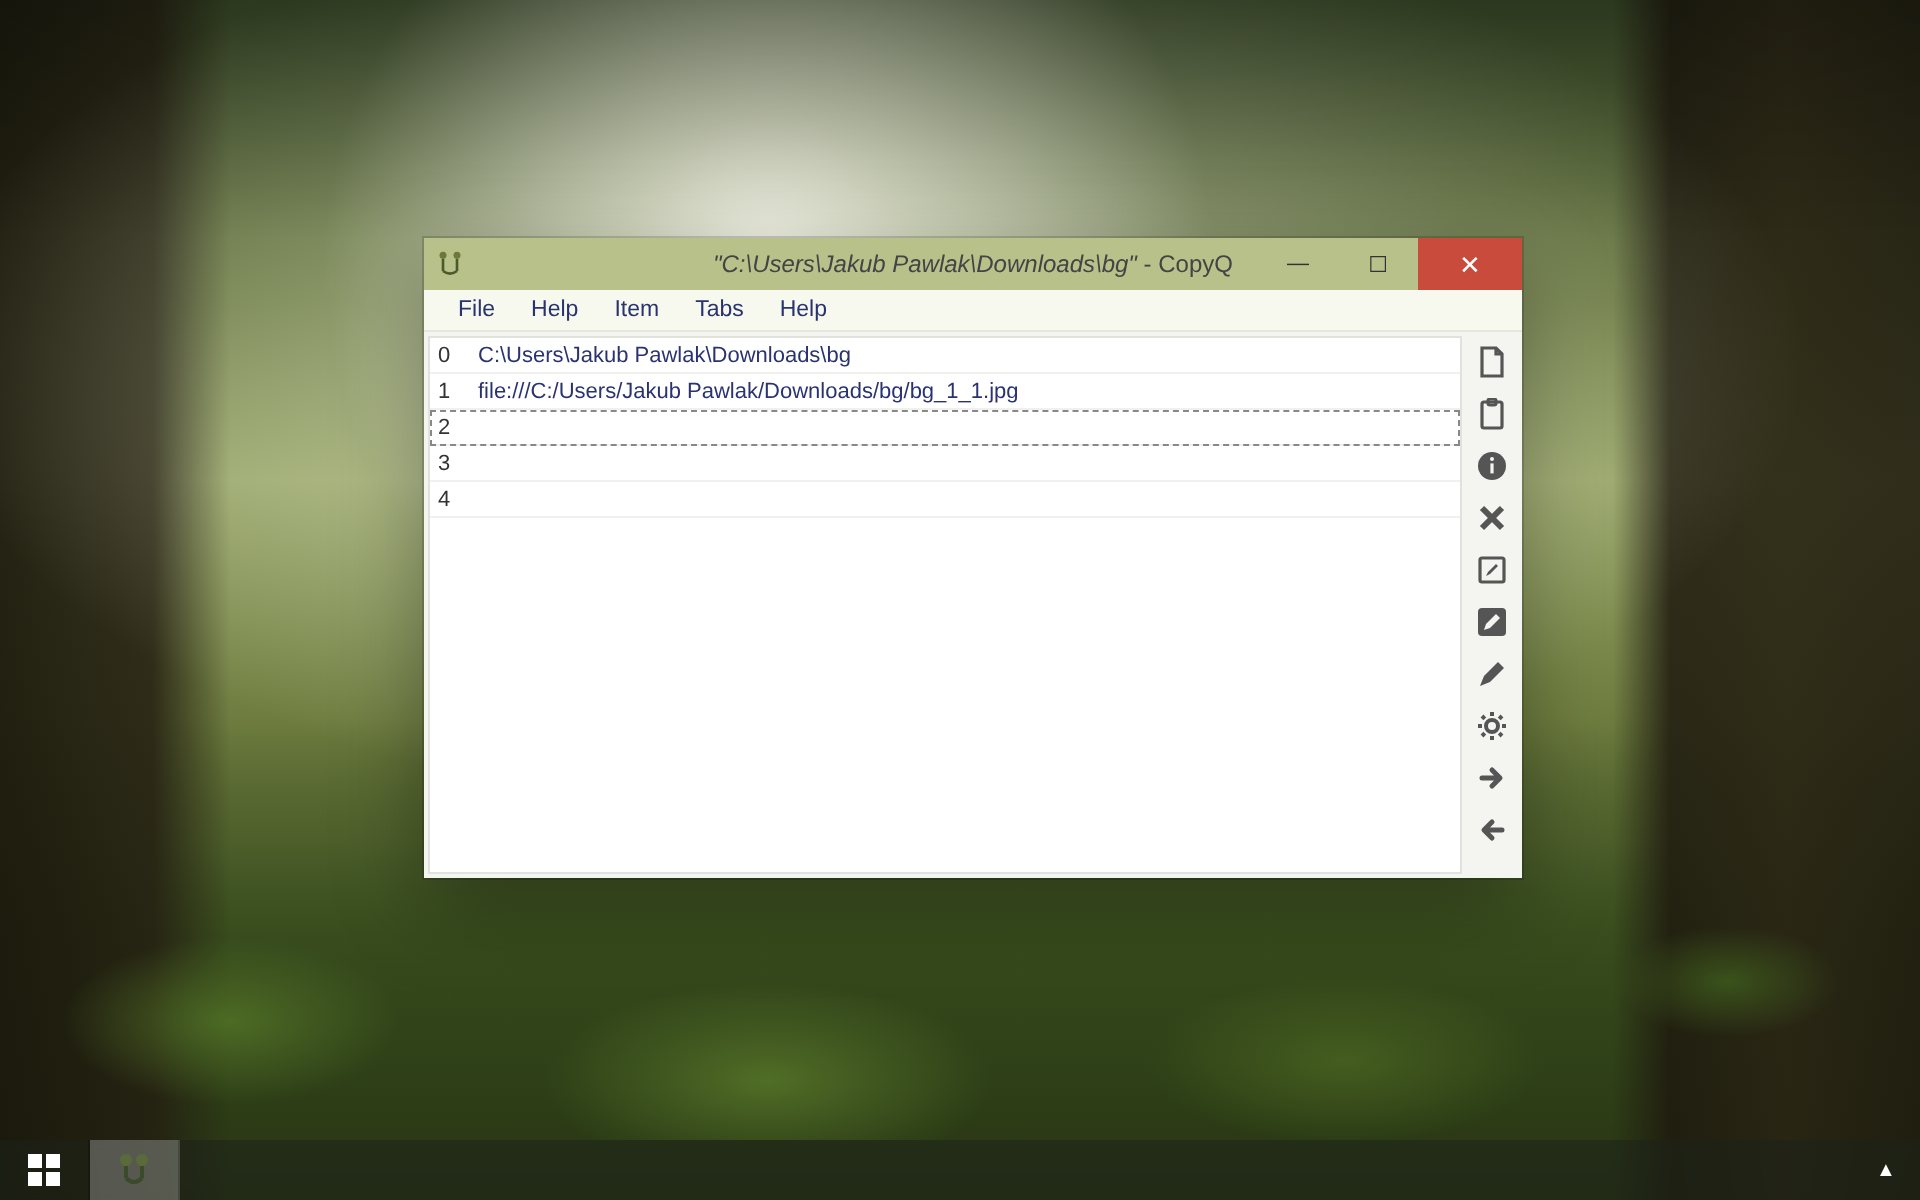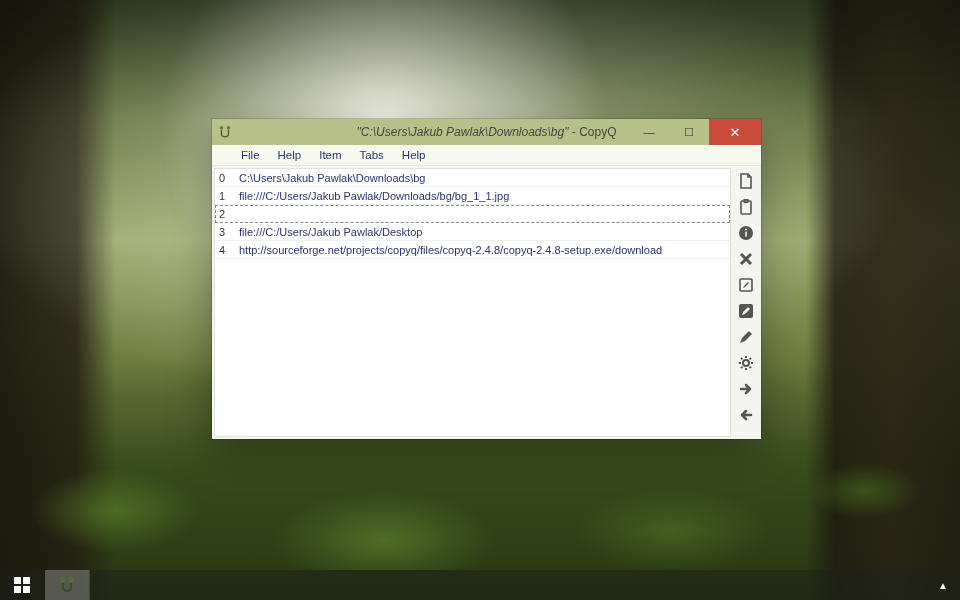--- a/index.html
+++ b/index.html
@@ -125,21 +125,21 @@
     background:#c84b3b; color:#fff;
     font-size:13px;
   }
 
   .menubar {
     height:20px;
     background:#f7f9ee;
     border-bottom:1px solid #e6e6dc;
     display:flex; align-items:center;
     font-size:11.5px;
-    padding-left:20px;
+    padding-left:8px;
     color:#2a3370;
   }
   .menu-item {
     padding:2px 9px;
     cursor:pointer;
   }
 
   .client {
     flex:1; display:flex; min-height:0;
     background:#f4f4f0;
@@ -234,25 +234,23 @@
         </div>
         <div class="row">
           <span class="idx">1</span>
           <span class="txt">file:///C:/Users/Jakub Pawlak/Downloads/bg/bg_1_1.jpg</span>
         </div>
         <div class="row selected">
           <span class="idx">2</span>
         </div>
         <div class="row">
           <span class="idx">3</span>
-          <span class="txt">file:///C:/Users/Jakub Pawlak/Desktop</span>
         </div>
         <div class="row">
           <span class="idx">4</span>
-          <span class="txt">http://sourceforge.net/projects/copyq/files/copyq-2.4.8/copyq-2.4.8-setup.exe/download</span>
         </div>
       </div>
 
     <div class="sidebar">
       <div class="tool">
           <svg viewBox="0 0 16 16">
             <path d="M3 1h7l3 3v11H3z"></path>
             <path d="M10 1v3h3"></path>
           </svg>
         </div>

